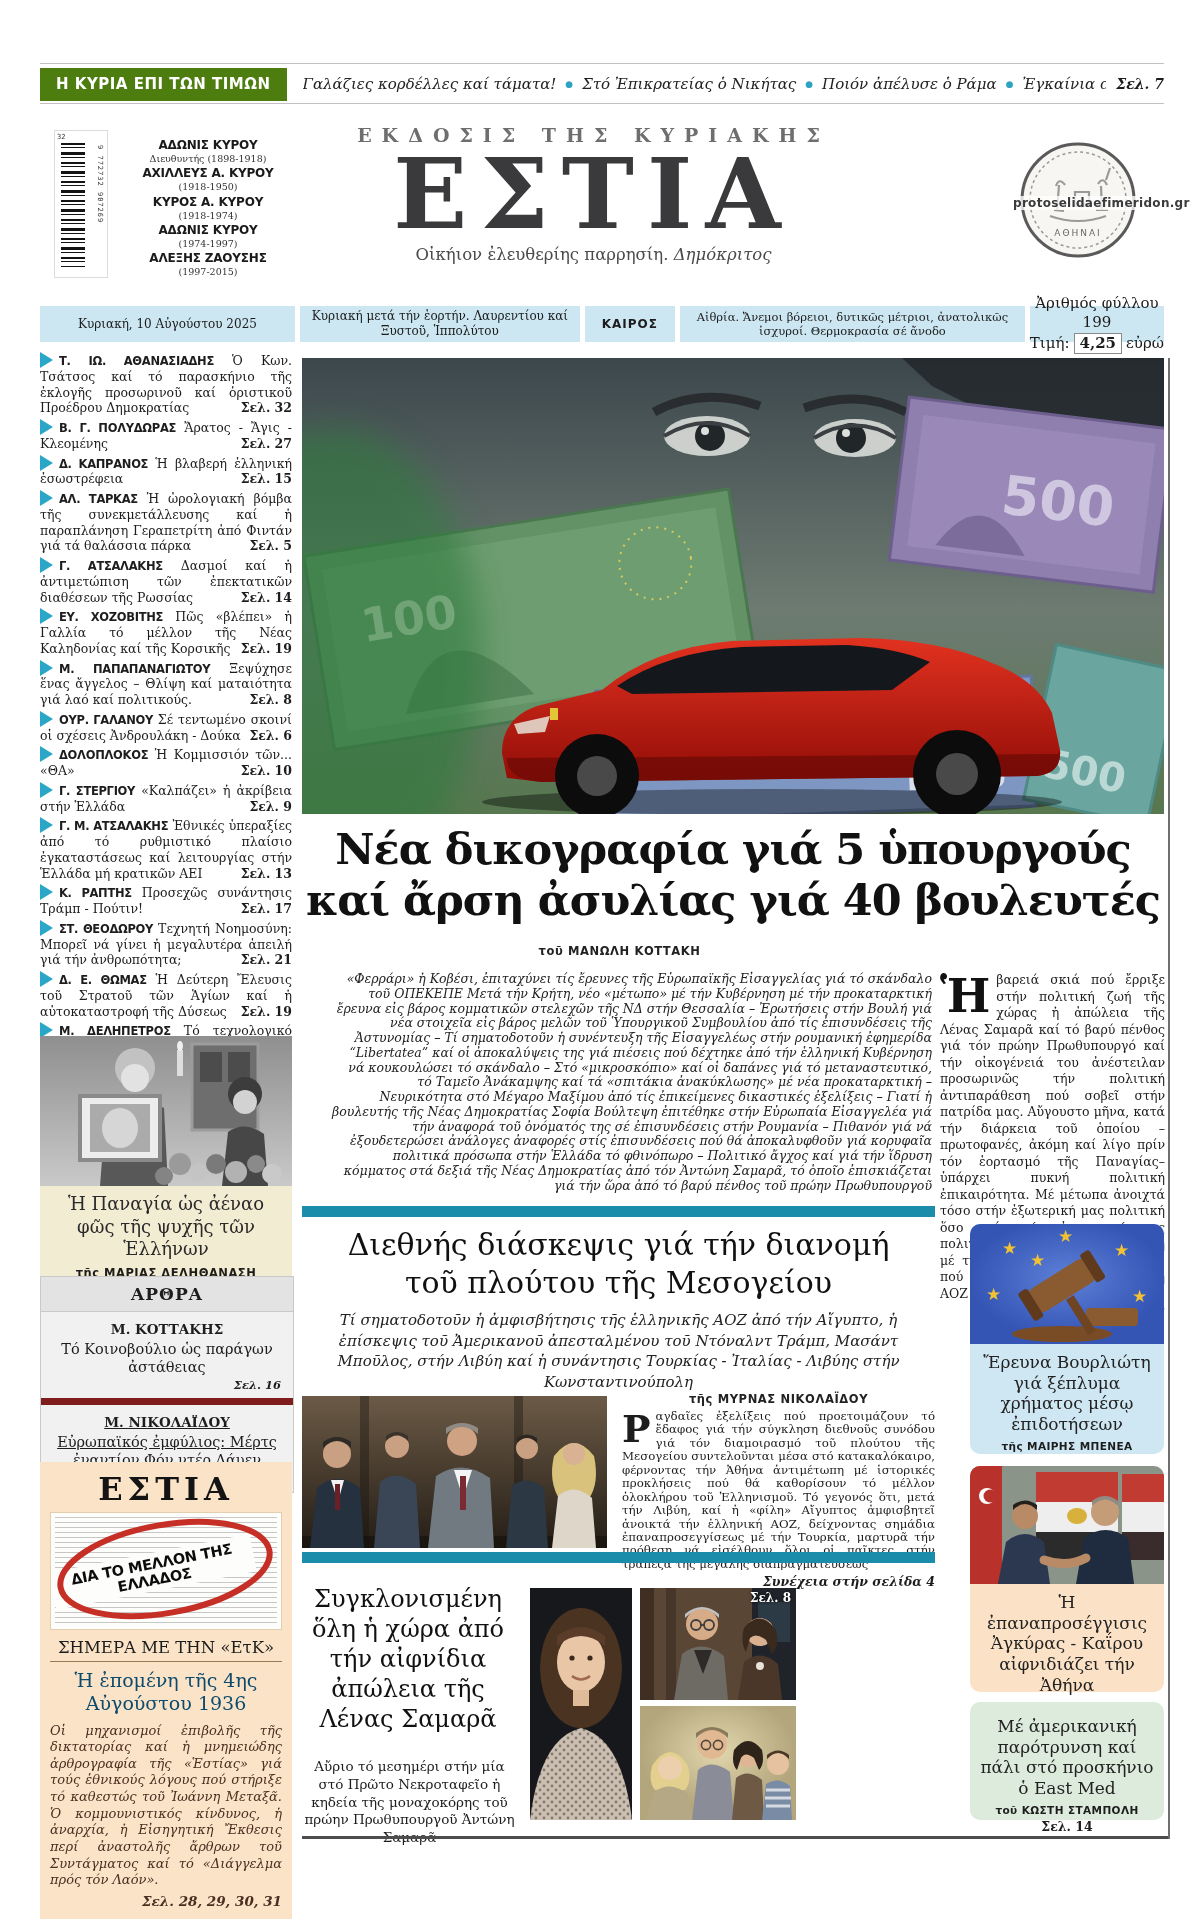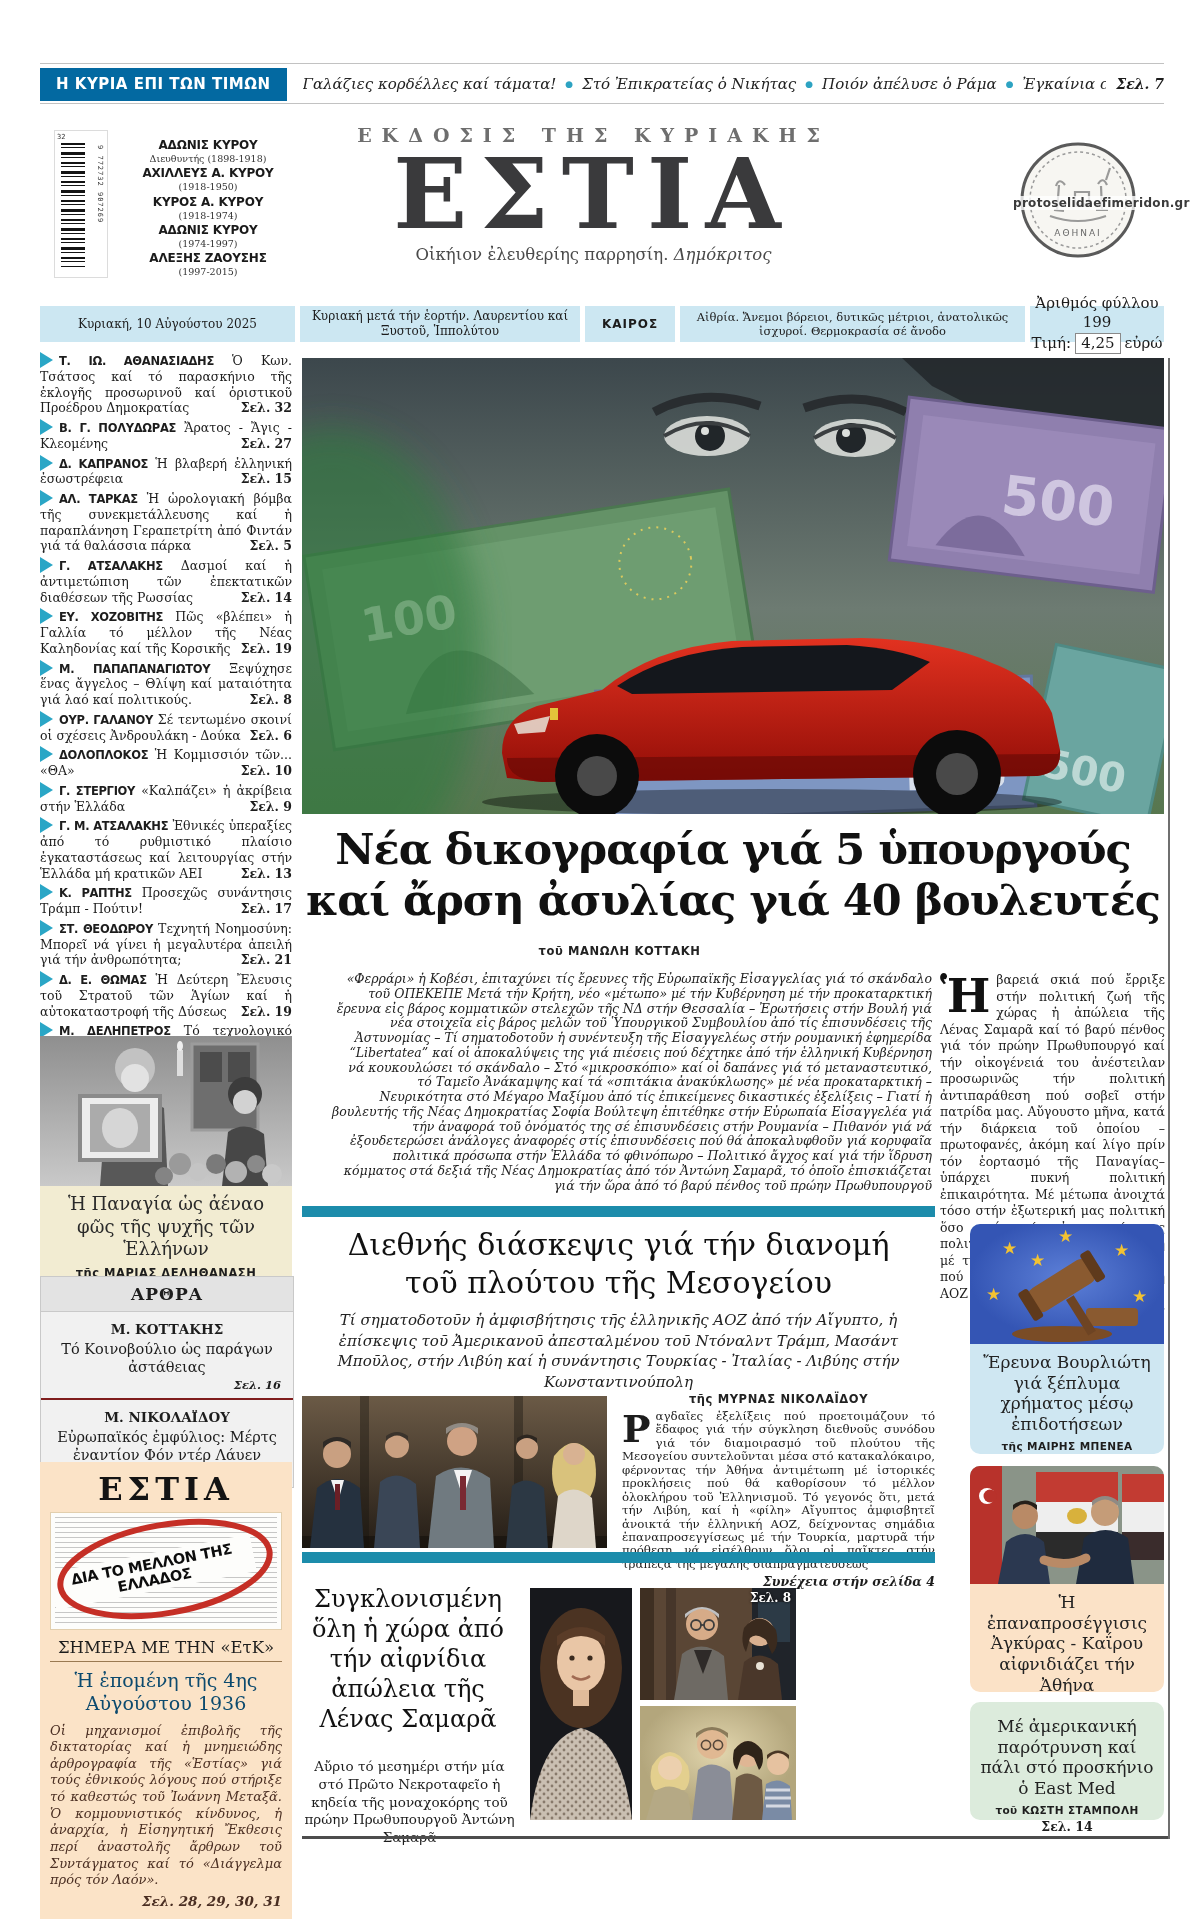--- a/index.html
+++ b/index.html
@@ -1,21 +1,21 @@
 <!DOCTYPE html>
 <html lang="el"><head>
 <meta charset="utf-8">
 <style>
   html,body{margin:0;padding:0;background:#fff;}
   #page{position:relative;width:1196px;height:1920px;margin:0 auto;background:#fff;
         font-family:"DejaVu Serif",serif;color:#1d1d1d;overflow:hidden;}
   .abs{position:absolute;}
   
   .top-strip{left:40px;top:66px;width:1124px;height:36px;display:flex;align-items:center;}
-  .kicker{background:#0369a1;color:#fff;font:bold 15px/1 "DejaVu Sans",sans-serif;
+  .kicker{background:#4d7c0f;color:#fff;font:bold 15px/1 "DejaVu Sans",sans-serif;
           letter-spacing:.5px;padding:9px 16px;white-space:nowrap;}
   .strip-items{margin-left:16px;font:italic 15px/1.2 "DejaVu Serif",serif;color:#222;
                white-space:nowrap;overflow:hidden;flex:1;}
   .strip-item .strip-dot{color:#2da3c2;font-size:9px;margin:0 9px;vertical-align:2px;}
   .strip-item:last-child .strip-dot{display:none;}
   .strip-page{font:italic bold 14px "DejaVu Serif",serif;margin-left:10px;white-space:nowrap;}
   
   .masthead{left:40px;top:108px;width:1124px;height:194px;}
   .barcode-wrap{position:absolute;left:14px;top:22px;width:52px;height:146px;border:1px solid #dcdcdc;
                 background:#fff;}
@@ -37,40 +37,40 @@
   .stamp-site{position:absolute;left:-8px;top:56px;font:bold 12px "DejaVu Sans",sans-serif;
               color:#3b3b3b;background:rgba(255,255,255,.78);padding:0 3px;letter-spacing:.3px;}
   
   .date-bar{left:40px;top:306px;width:1124px;height:36px;display:flex;gap:5px;}
   .date-cell{background:#cce7f2;display:flex;flex-direction:column;align-items:center;
              justify-content:center;font:12px/1.25 "DejaVu Serif",serif;color:#1c1c1c;text-align:center;}
   .dc-date{width:255px;}.dc-feast{width:280px;}.dc-klabel{width:90px;font-family:"DejaVu Sans",sans-serif;
            font-weight:bold;letter-spacing:1px;}.dc-weather{width:345px;font-size:11.5px;}
   .dc-issue{flex:1;font-size:15px;}
   .price-line{display:flex;align-items:center;gap:4px;margin-top:1px;}
-  .price-box{background:#fff;border:1px solid #8a8a8a;padding:0 5px;font-weight:normal;}
+  .price-box{background:#fff;border:1px solid #8a8a8a;padding:0 5px;font-weight:bold;}
   
   .left-list{left:40px;top:352px;width:252px;}
   .li{font:12.5px/1.26 "DejaVu Serif",serif;margin-bottom:3px;text-align:justify;}
   .tri{display:inline-block;width:0;height:0;border-left:13px solid #2aa6c6;
        border-top:8px solid transparent;border-bottom:8px solid transparent;margin-right:6px;
        vertical-align:-3px;}
   .au{font-family:"DejaVu Sans",sans-serif;font-size:11.5px;letter-spacing:-.3px;}
   .pg{float:right;font-weight:bold;margin-left:6px;}
   .panagia{left:40px;top:1036px;width:252px;background:#f2ecd2;}
   .panagia svg{display:block;}
   .pan-caption{padding:7px 8px 9px;text-align:center;}
   .pan-title{font:18px/1.25 "DejaVu Serif",serif;color:#2a2a2a;}
   .pan-byline{font:bold 11.5px "DejaVu Sans",sans-serif;letter-spacing:.5px;margin-top:5px;}
   .pan-page{font:italic bold 13px "DejaVu Serif",serif;margin-top:3px;}
   .arthra{left:40px;top:1276px;width:252px;border:1px solid #c9c9c9;background:#f1f1f1;}
   .arthra-head{background:#e3e3e3;font:bold 17px "DejaVu Serif",serif;letter-spacing:1px;
                text-align:center;padding:7px 0;border-bottom:1px solid #c9c9c9;}
   .arthra-item{padding:9px 12px 6px;text-align:center;}
-  .arthra-item + .arthra-item{border-top:2px solid #7f1d1d;}
+  .arthra-item + .arthra-item{border-top:7px solid #7f1d1d;text-decoration:underline;}
   .ar-au{font:bold 13.5px "DejaVu Serif",serif;}
   .ar-ti{font:14.5px/1.25 "DejaVu Serif",serif;margin-top:3px;}
   .ar-pg{font:italic bold 11.5px "DejaVu Serif",serif;text-align:right;margin-top:2px;}
   .retro{left:40px;top:1462px;width:252px;background:#fbe3c7;padding:8px 10px 10px;
          box-sizing:border-box;}
   .retro-logo{text-align:center;font:900 32px "DejaVu Serif",serif;letter-spacing:5px;color:#141414;}
   .clip{position:relative;height:116px;background:#fdfdfb;border:1px solid #e2cfae;margin-top:4px;
         overflow:hidden;}
   .clip-lines{position:absolute;inset:4px;opacity:.55;
     background:repeating-linear-gradient(180deg,#9b9b9b 0 1px,transparent 1px 5px),

